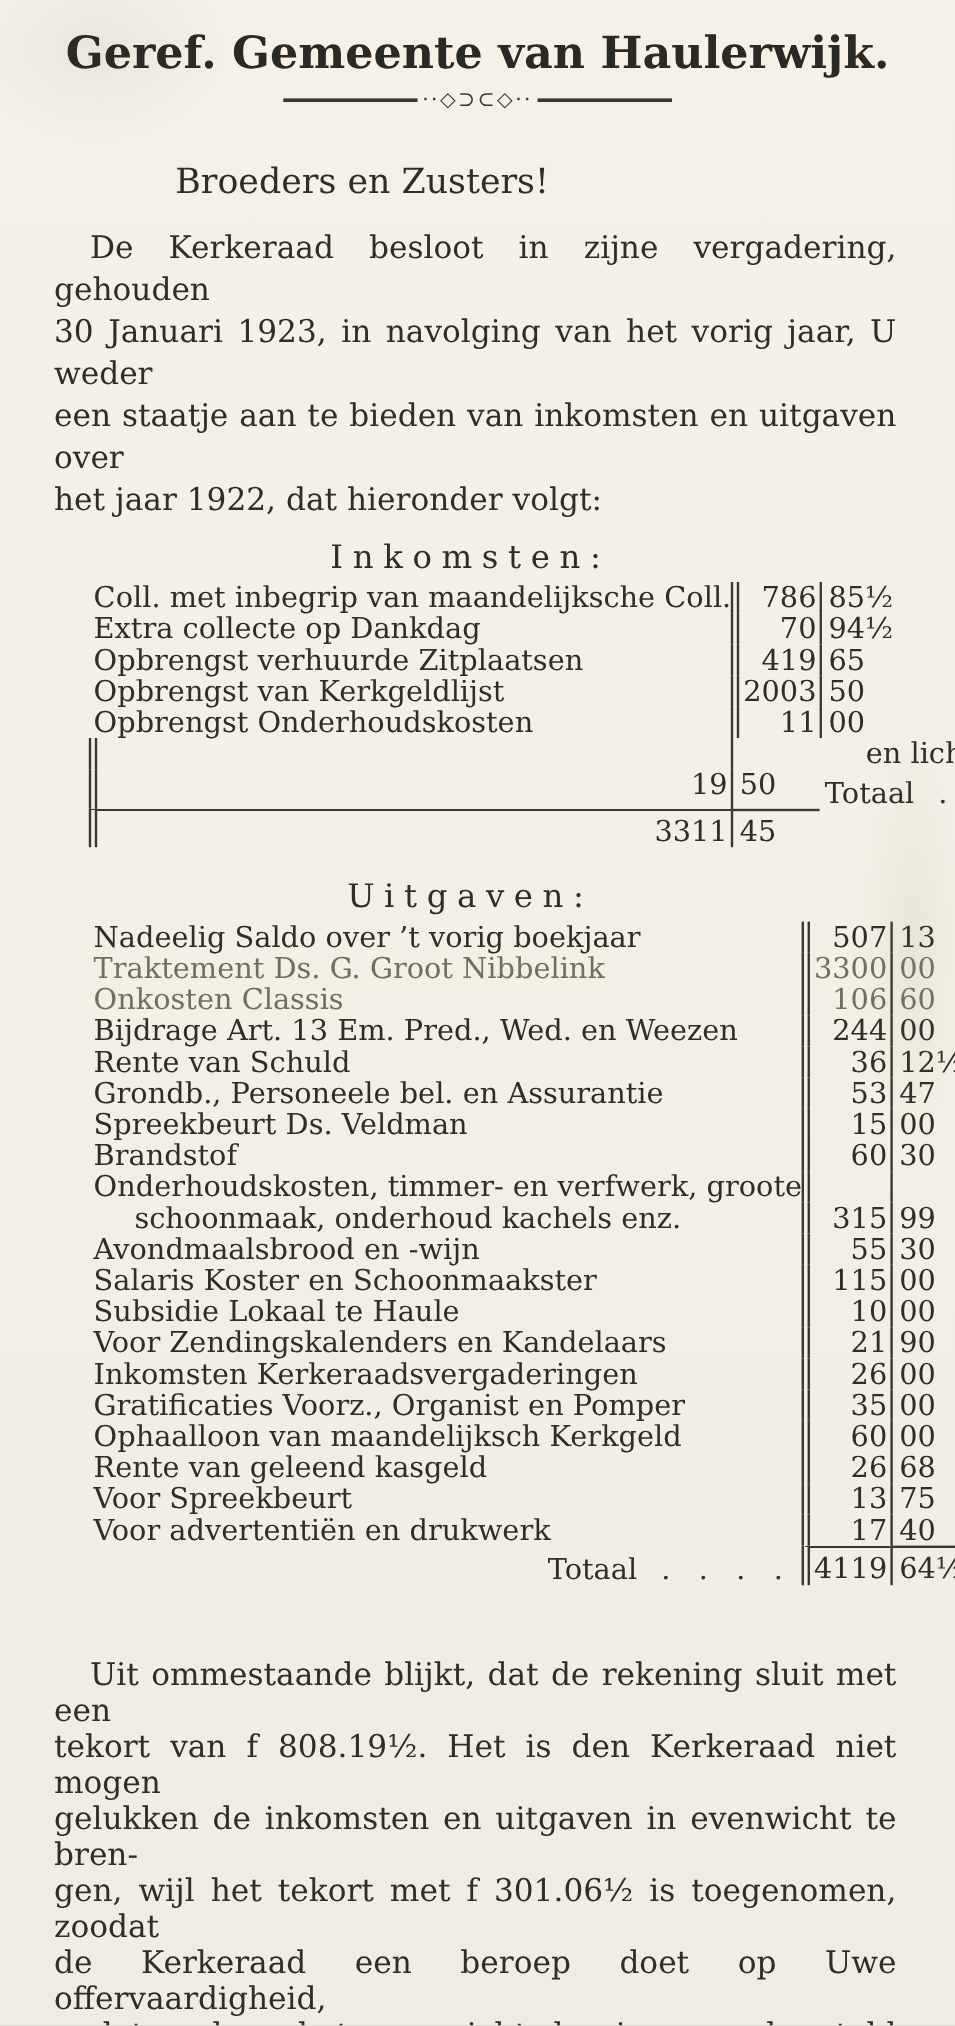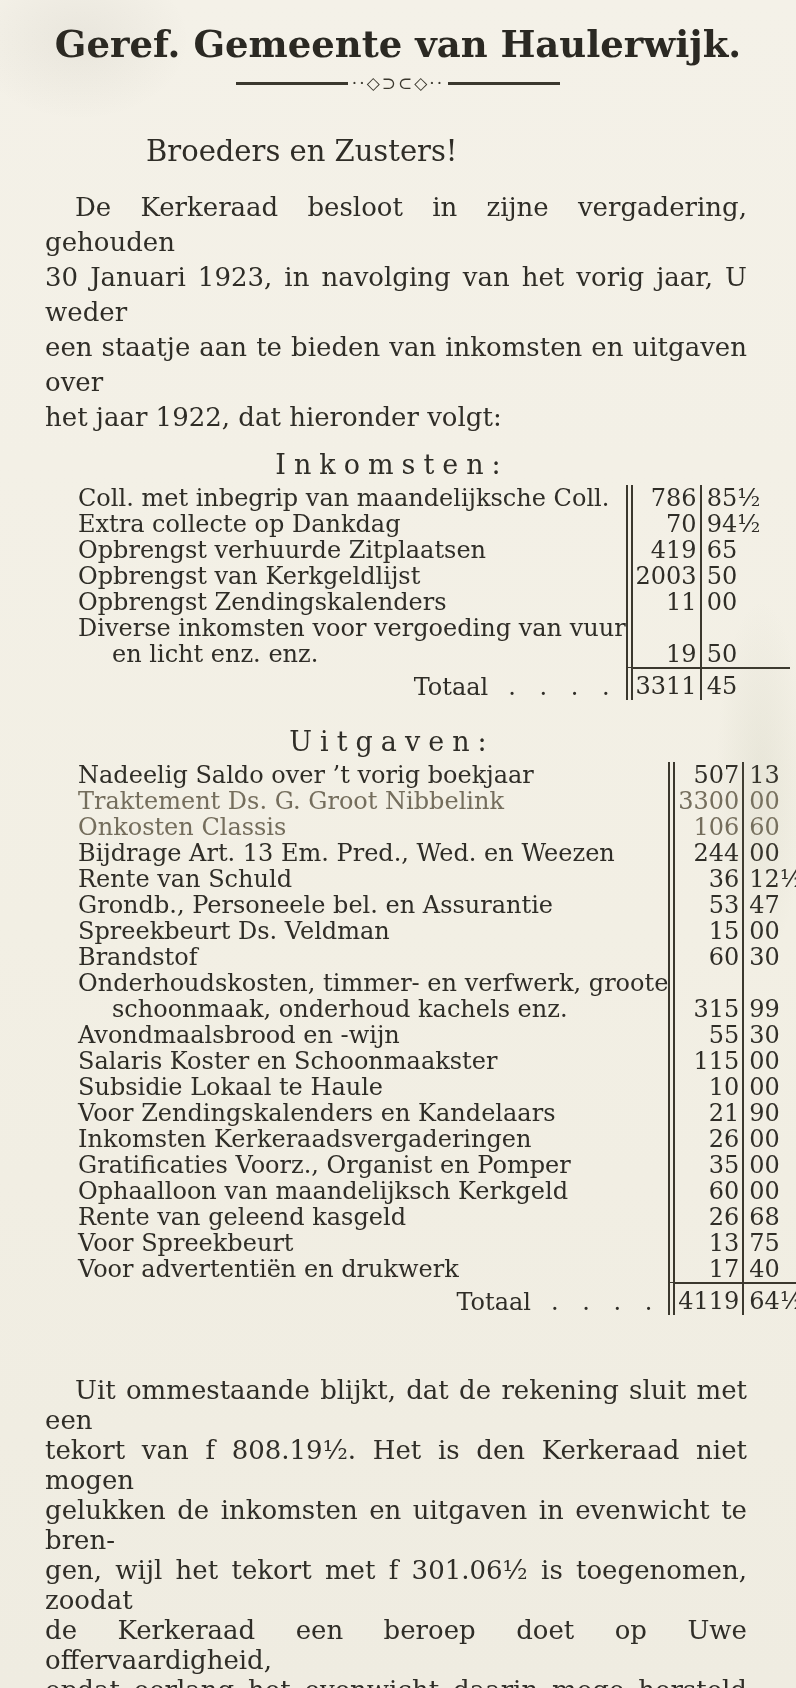--- a/index.html
+++ b/index.html
@@ -132,25 +132,24 @@
     <div class="cell c">94¹⁄₂</div>
 
     <div class="cell label">Opbrengst verhuurde Zitplaatsen</div>
     <div class="cell g">419</div>
     <div class="cell c">65</div>
 
     <div class="cell label">Opbrengst van Kerkgeldlijst</div>
     <div class="cell g">2003</div>
     <div class="cell c">50</div>
 
-    <div class="cell label">Opbrengst Zendingskalenders</div>
+    <div class="cell label">Opbrengst Onderhoudskosten</div>
     <div class="cell g">11</div>
     <div class="cell c">00</div>
 
-    <div class="cell label">Diverse inkomsten voor vergoeding van vuur</div>
     <div class="cell g"></div>
     <div class="cell c"></div>
     <div class="cell label indent2">en licht enz. enz.</div>
     <div class="cell g">19</div>
     <div class="cell c">50</div>
 
     <div class="cell label total-label">
       <span>Totaal</span><span class="dots">. . . .</span>
     </div>
     <div class="cell g total">3311</div>

